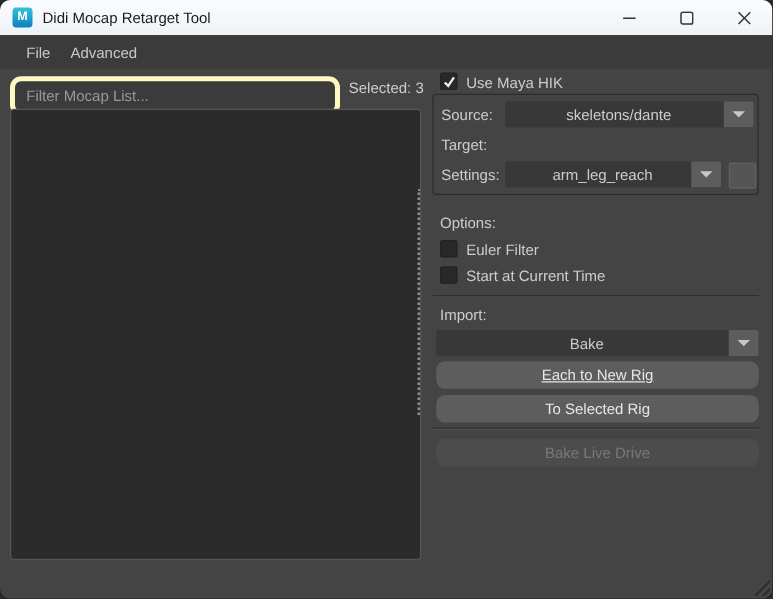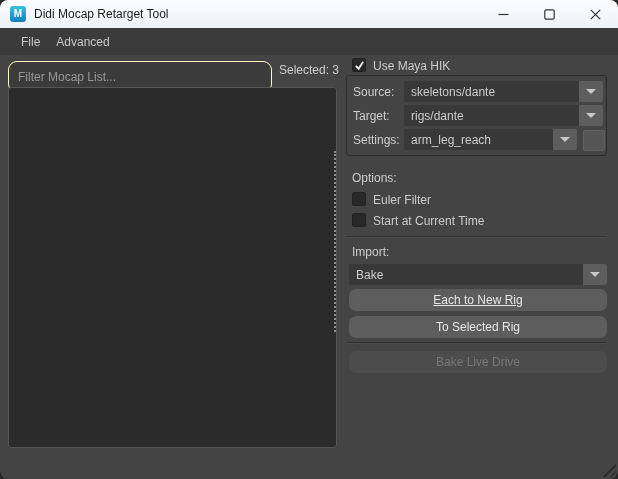--- a/index.html
+++ b/index.html
@@ -13,28 +13,28 @@
   .caption-btn svg{display:block;}
   
   .menubar{position:absolute;left:0;top:28px;width:100%;height:27px;background:#3b3b3b;display:flex;align-items:center;}
   .menu-item{color:#c9c9c9;font-size:12px;padding:0 8px;height:100%;display:flex;align-items:center;}
   .menu-item:first-child{margin-left:13px;}
   
   .lbl{position:absolute;color:#cccccc;font-size:12px;line-height:14px;}
   .checkbox{position:absolute;width:14px;height:14px;background:#282828;border:1px solid #222;border-radius:2px;box-sizing:border-box;display:flex;align-items:center;justify-content:center;}
   .sep{position:absolute;height:1px;background:#2f2f2f;border-bottom:1px solid #4e4e4e;}
   
-  .filter-input{position:absolute;left:8px;top:61px;width:264px;height:32px;box-sizing:border-box;background:#3b3b3b;border:1px solid #fef9c3;border-radius:9px;color:#cccccc;font-size:12px;padding:0 9px;outline:none;font-family:inherit;}
+  .filter-input{position:absolute;left:8px;top:61px;width:264px;height:32px;box-sizing:border-box;background:#3b3b3b;border:4px solid #fef9c3;border-radius:9px;color:#cccccc;font-size:12px;padding:0 9px;outline:none;font-family:inherit;}
   .filter-input::placeholder{color:#989898;}
   .mocap-list{position:absolute;left:8px;top:87px;width:329px;height:361px;box-sizing:border-box;background:#2b2b2b;border:1px solid #565656;border-radius:3px;}
   .splitter{position:absolute;left:334px;top:151px;width:0;height:181px;border-left:2px dotted #8f8f8f;}
   
   .groupbox{position:absolute;left:346px;top:75px;width:261px;height:81px;box-sizing:border-box;border:1px solid #2c2c2c;border-radius:3px;}
   .combo{position:absolute;height:21px;box-sizing:border-box;background:#383838;border-radius:2px;display:flex;align-items:center;overflow:hidden;}
-  .combo .combo-text{flex:1;color:#cccccc;font-size:12px;padding-left:7px;white-space:nowrap;}
+  .combo .combo-text{flex:1;color:#cccccc;font-size:12px;padding-left:7px;white-space:nowrap;text-align:center;}
   .combo .combo-arrow{width:24px;height:100%;background:#5d5d5d;display:flex;align-items:center;justify-content:center;flex:0 0 auto;}
   .tri-down{width:0;height:0;border-left:5px solid transparent;border-right:5px solid transparent;border-top:5px solid #c8c8c8;}
   .mini-btn{position:absolute;left:583px;top:130px;width:22px;height:21px;background:#555555;border:1px solid #616161;border-radius:2px;box-sizing:border-box;}
   .btn{position:absolute;left:349px;width:258px;height:22px;background:#5d5d5d;border-radius:7px;color:#e6e6e6;font-size:12px;display:flex;align-items:center;justify-content:center;}
   .btn.disabled{background:#4c4c4c;color:#787878;}
   
   .resize-grip{position:absolute;right:2px;bottom:2px;width:15px;height:15px;background:repeating-linear-gradient(135deg,transparent 0 3px,#2e2e2e 3px 4.5px);clip-path:polygon(100% 0,100% 100%,0 100%);}
 </style>
 </head>
 <body>
@@ -85,26 +85,20 @@
 
   <div class="lbl" style="left:353px;top:85px;">Source:</div>
   <div class="combo" style="left:404px;top:81px;width:199px;">
     <span class="combo-text">skeletons/dante</span>
     <span class="combo-arrow">
         <span class="tri-down"></span>
       </span>
   </div>
 
   <div class="lbl" style="left:353px;top:109px;">Target:</div>
-  <div class="combo" style="left:404px;top:105px;width:199px;">
-    <span class="combo-text">rigs/dante</span>
-    <span class="combo-arrow">
-        <span class="tri-down"></span>
-      </span>
-  </div>
 
   <div class="lbl" style="left:353px;top:133px;">Settings:</div>
   <div class="combo" style="left:404px;top:129px;width:173px;">
     <span class="combo-text">arm_leg_reach</span>
     <span class="combo-arrow">
         <span class="tri-down"></span>
       </span>
   </div>
   <div class="mini-btn"></div>
 

